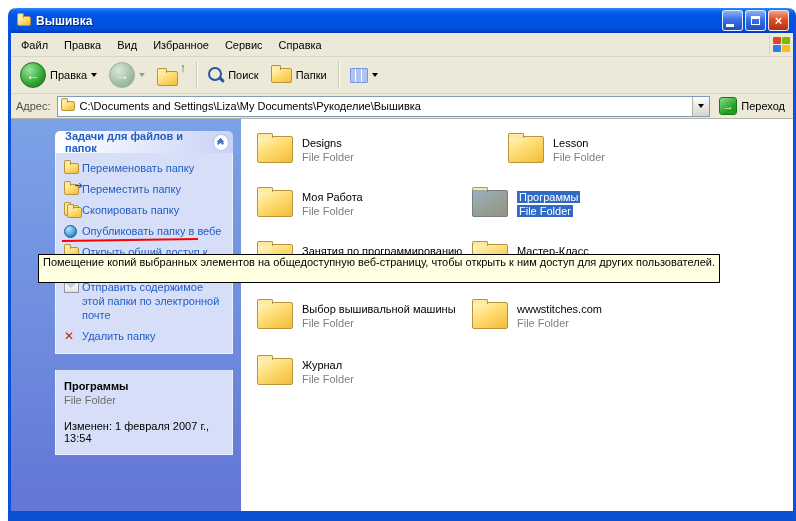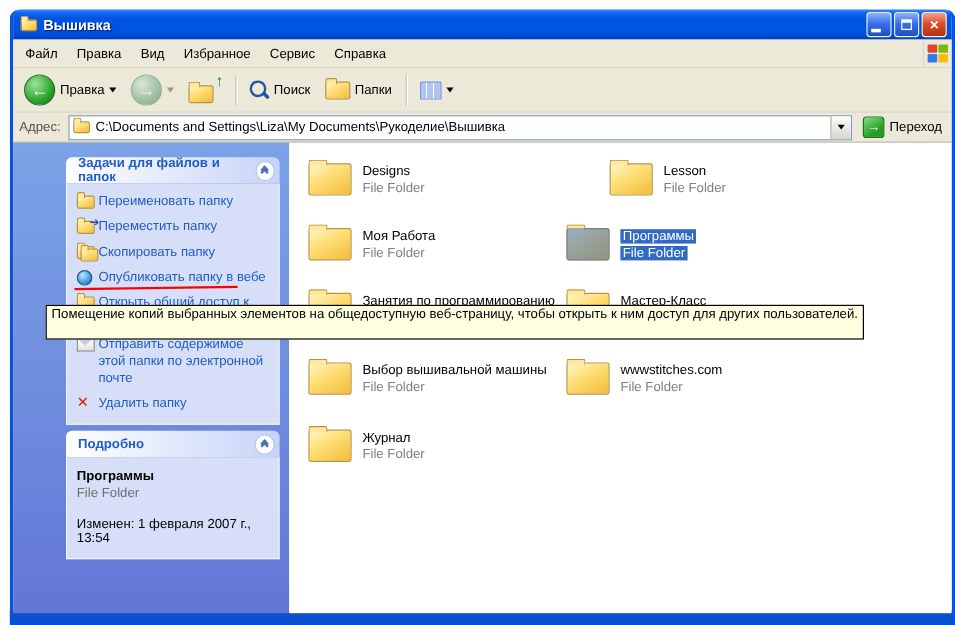--- a/index.html
+++ b/index.html
@@ -160,21 +160,21 @@
   }
 
   
   .content { display: flex; height: calc(100% - 109px); }
 
   .sidebar {
     width: 230px; flex: 0 0 auto;
     background: linear-gradient(180deg,#7BA2E7 0%,#6E8CDE 55%,#6375D6 100%);
     padding: 12px 8px 0 8px; overflow: hidden;
   }
-  .panel { margin-bottom: 5px; padding-left: 36px; }
+  .panel { margin-bottom: 16px; padding-left: 36px; }
   .panel-header {
     height: 22px;
     background: linear-gradient(90deg,#FFFFFF 0%,#C7D3F7 100%);
     border-radius: 5px 5px 0 0;
     display: flex; align-items: center; justify-content: space-between;
     padding: 0 4px 0 10px;
     color: #215DC6; font-weight: bold;
   }
   .chev-btn {
     width: 17px; height: 17px; border-radius: 50%;
@@ -382,27 +382,20 @@
           </div>
           <div class="task">
             <span class="ticon"><span class="x-del">✕</span></span>
             <span>Удалить папку</span>
           </div>
         </div>
       </div>
 
 
       <div class="panel">
-        <div class="panel-header">
-          <span>Подробно</span>
-          <span class="chev-btn">
-              <i class="ch up"></i>
-              <i class="ch up"></i>
-            </span>
-        </div>
         <div class="details-body">
           <div class="d-name">Программы</div>
           <div class="d-type">File Folder</div>
           <div class="d-mod">Изменен: 1 февраля 2007 г., 13:54</div>
         </div>
       </div>
 
     </div>
 
     <div class="main">

